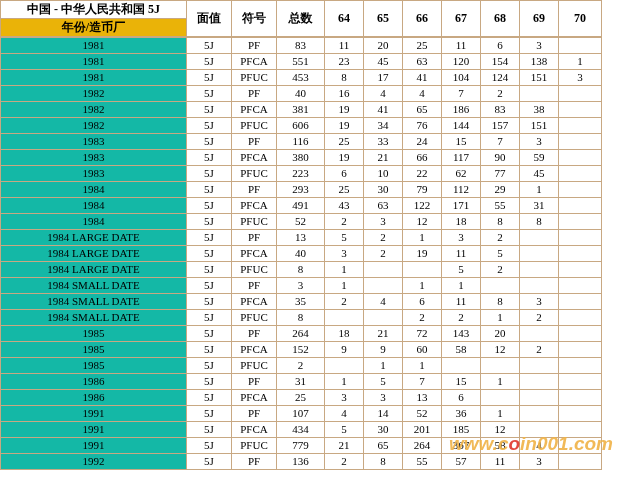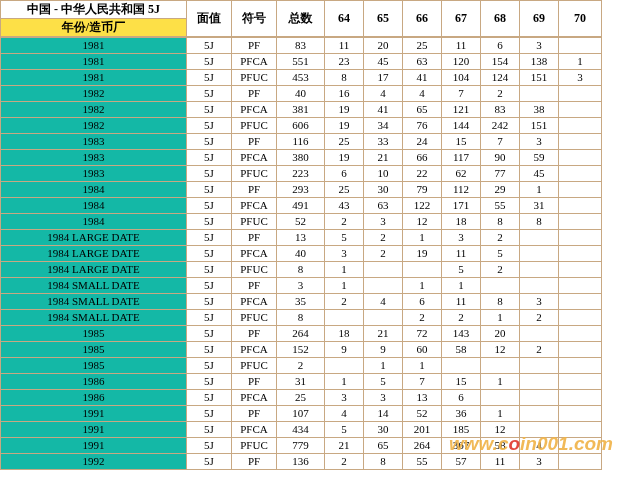--- a/index.html
+++ b/index.html
@@ -43,21 +43,21 @@
     font-weight: bold;
     height: 17px;
     line-height: 17px;
   }
   td.title-cell {
     text-align: left;
     padding-left: 4px;
   }
   
   tr.header-row td {
-    background: #fde047;
+    background: #eab308;
     font-weight: bold;
     font-size: 12px;
     height: 17px;
     line-height: 17px;
   }
   
   td.label {
     background: #14b8a6;
     text-align: center;
     font-size: 11px;
@@ -196,35 +196,35 @@
           <td class="cell"></td>
         </tr>
         <tr>
           <td class="label">1982</td>
           <td class="cell">5J</td>
           <td class="cell">PFCA</td>
           <td class="cell">381</td>
           <td class="cell">19</td>
           <td class="cell">41</td>
           <td class="cell">65</td>
-          <td class="cell">121</td>
+          <td class="cell">186</td>
           <td class="cell">83</td>
           <td class="cell">38</td>
           <td class="cell"></td>
         </tr>
         <tr>
           <td class="label">1982</td>
           <td class="cell">5J</td>
           <td class="cell">PFUC</td>
           <td class="cell">606</td>
           <td class="cell">19</td>
           <td class="cell">34</td>
           <td class="cell">76</td>
           <td class="cell">144</td>
-          <td class="cell">242</td>
+          <td class="cell">157</td>
           <td class="cell">151</td>
           <td class="cell"></td>
         </tr>
         <tr>
           <td class="label">1983</td>
           <td class="cell">5J</td>
           <td class="cell">PF</td>
           <td class="cell">116</td>
           <td class="cell">25</td>
           <td class="cell">33</td>

